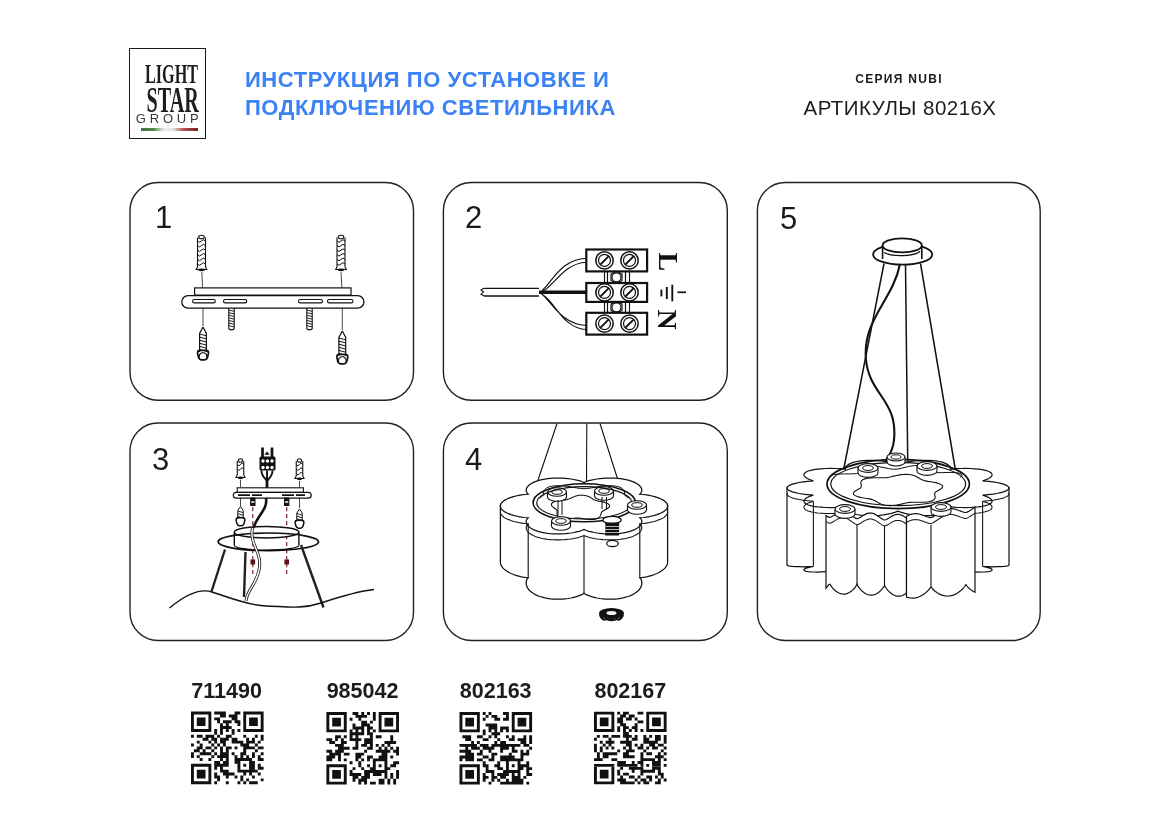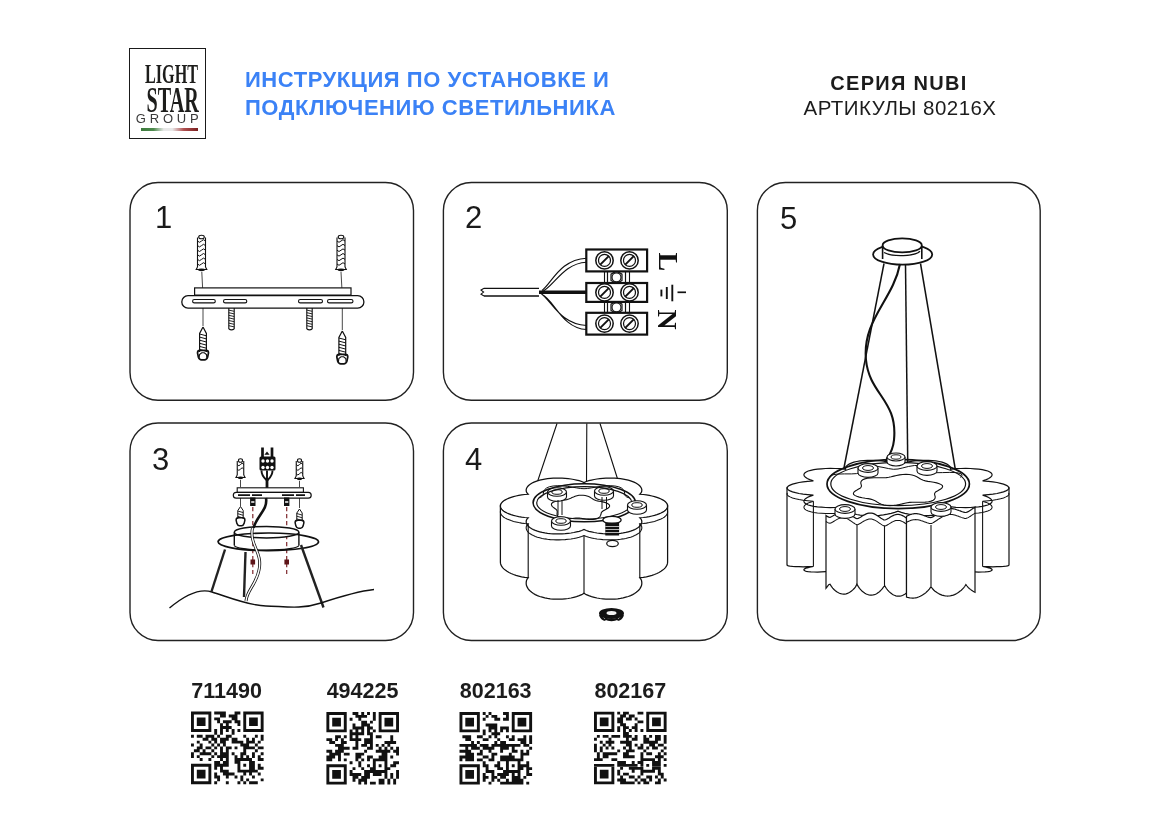--- a/index.html
+++ b/index.html
@@ -4,21 +4,21 @@
 *{-webkit-font-smoothing:antialiased;}
 #page{position:relative;width:1169px;height:826px;background:#fff;overflow:hidden;
  font-family:"Liberation Sans",sans-serif;}
 .abs{position:absolute;}
 #logo{left:128.7px;top:48px;width:75px;height:89px;border:1.7px solid #1a1a1a;text-align:center;}
 #logo .l1{font-family:"Liberation Serif",serif;font-weight:bold;font-size:27px;line-height:1;margin-top:12px;color:#1d1d1b;transform:scaleX(0.60);}
 #logo .l2{font-family:"Liberation Serif",serif;font-weight:bold;font-size:36px;line-height:0.68;color:#1d1d1b;transform:scaleX(0.56);}
 #logo .l3{font-size:13px;letter-spacing:3.8px;color:#3a3a3a;margin-top:0;margin-left:4px;line-height:1;}
 #logo .flag{height:2.7px;margin:3px 7px 0 11px;background:linear-gradient(90deg,#3c7a3c 0%,#4d8b4d 22%,#e8e8e8 40%,#e8e8e8 55%,#b05050 75%,#7a1f1f 100%);}
 #title{left:245px;top:66px;width:430px;font-weight:bold;font-size:22px;line-height:27.8px;color:#3b82f6;letter-spacing:0.55px;}
-#ser{left:757px;top:72px;width:284px;text-align:center;font-weight:bold;font-size:20px;color:#1c1c1c;letter-spacing:1.3px;}
+#ser{left:757px;top:72px;width:284px;text-align:center;font-weight:bold;font-size:12px;color:#1c1c1c;letter-spacing:1.3px;}
 #art{left:757px;top:95.5px;width:286px;text-align:center;font-weight:normal;font-size:20.5px;color:#1c1c1c;letter-spacing:0.45px;}
 .num{font-size:31px;font-weight:400;color:#1a1a1a;}
 .qlab{position:absolute;width:120px;text-align:center;font-weight:bold;font-size:21.5px;color:#1c1c1c;top:678.5px;}
 </style></head>
 <body>
 <div id="page">
 <div class="abs" id="logo">
       <div class="l1">LIGHT</div>
       <div class="l2">STAR</div>
       <div class="l3">GROUP</div>
@@ -26,21 +26,21 @@
     </div>
 <div class="abs" id="title">ИНСТРУКЦИЯ ПО УСТАНОВКЕ И<br>ПОДКЛЮЧЕНИЮ СВЕТИЛЬНИКА</div>
 <div class="abs" id="ser">СЕРИЯ NUBI</div>
 <div class="abs" id="art">АРТИКУЛЫ 80216X</div>
 <div class="abs num" style="left:155px;top:200px;">1</div>
 <div class="abs num" style="left:465px;top:200px;">2</div>
 <div class="abs num" style="left:152px;top:442px;">3</div>
 <div class="abs num" style="left:465px;top:442px;">4</div>
 <div class="abs num" style="left:780px;top:201px;">5</div>
 <div class="qlab" style="left:166.6px;">711490</div>
-<div class="qlab" style="left:302.5px;">494225</div>
+<div class="qlab" style="left:302.5px;">985042</div>
 <div class="qlab" style="left:435.7px;">802163</div>
 <div class="qlab" style="left:570.3px;">802167</div>
 <svg class="abs" style="left:0;top:0" width="1169" height="826" viewBox="0 0 1169 826">
 <rect x="130" y="182.5" width="283.5" height="217.7" rx="28" fill="none" stroke="#222" stroke-width="1.4"></rect>
 <rect x="443.4" y="182.5" width="283.9" height="217.7" rx="28" fill="none" stroke="#222" stroke-width="1.4"></rect>
 <rect x="130" y="423" width="283.5" height="217.5" rx="28" fill="none" stroke="#222" stroke-width="1.4"></rect>
 <rect x="443.4" y="423" width="283.9" height="217.5" rx="28" fill="none" stroke="#222" stroke-width="1.4"></rect>
 <rect x="757.4" y="182.5" width="282.8" height="458" rx="28" fill="none" stroke="#222" stroke-width="1.4"></rect>
 <ellipse cx="201.5" cy="237.0" rx="2.8" ry="1.8" fill="none" stroke="#111" stroke-width="1.1"></ellipse>
       <path d="M197.5 237.5 L197.5 267 M205.5 237.5 L205.5 267" stroke="#111" stroke-width="1.1" fill="none"></path>

